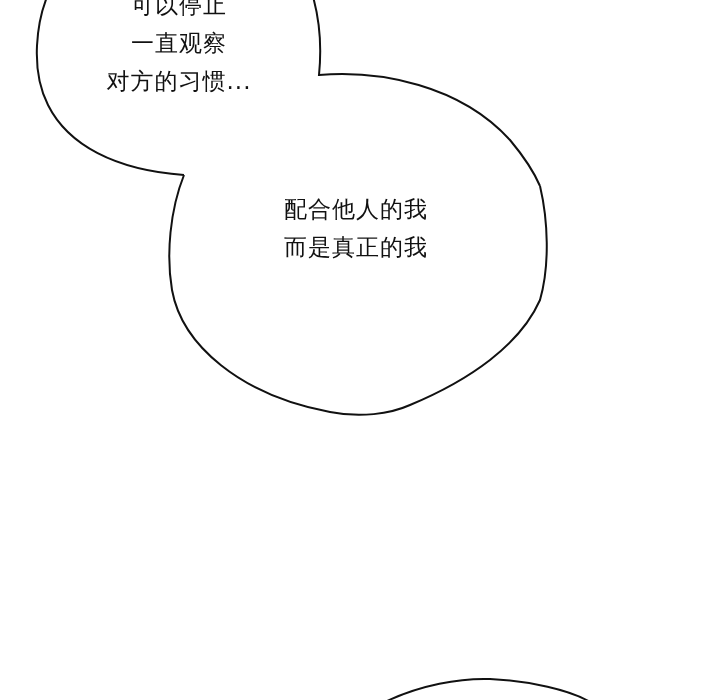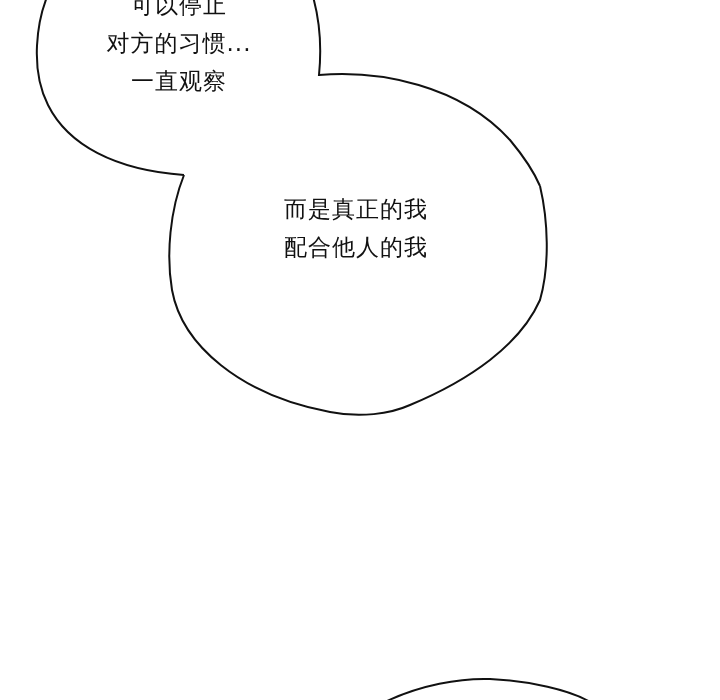--- a/index.html
+++ b/index.html
@@ -69,22 +69,22 @@
          C 470 380, 520 345, 540 300
          C 550 265, 548 220, 540 186" fill="none" stroke="#111" stroke-width="2"></path>
 
     <path d="M 385 702
          C 420 685, 460 678, 490 679
          C 530 681, 570 690, 590 702" fill="none" stroke="#111" stroke-width="2"></path>
   </svg>
 
   <div class="bubble-text" id="text-1">
     <span class="line">可以停止</span>
+    <span class="line">一直观察</span>
     <span class="line">对方的习惯...</span>
-    <span class="line">一直观察</span>
   </div>
 
   <div class="bubble-text" id="text-2">
+    <span class="line">配合他人的我</span>
     <span class="line">而是真正的我</span>
-    <span class="line">配合他人的我</span>
   </div>
 
 </div>
 
 </body></html>

